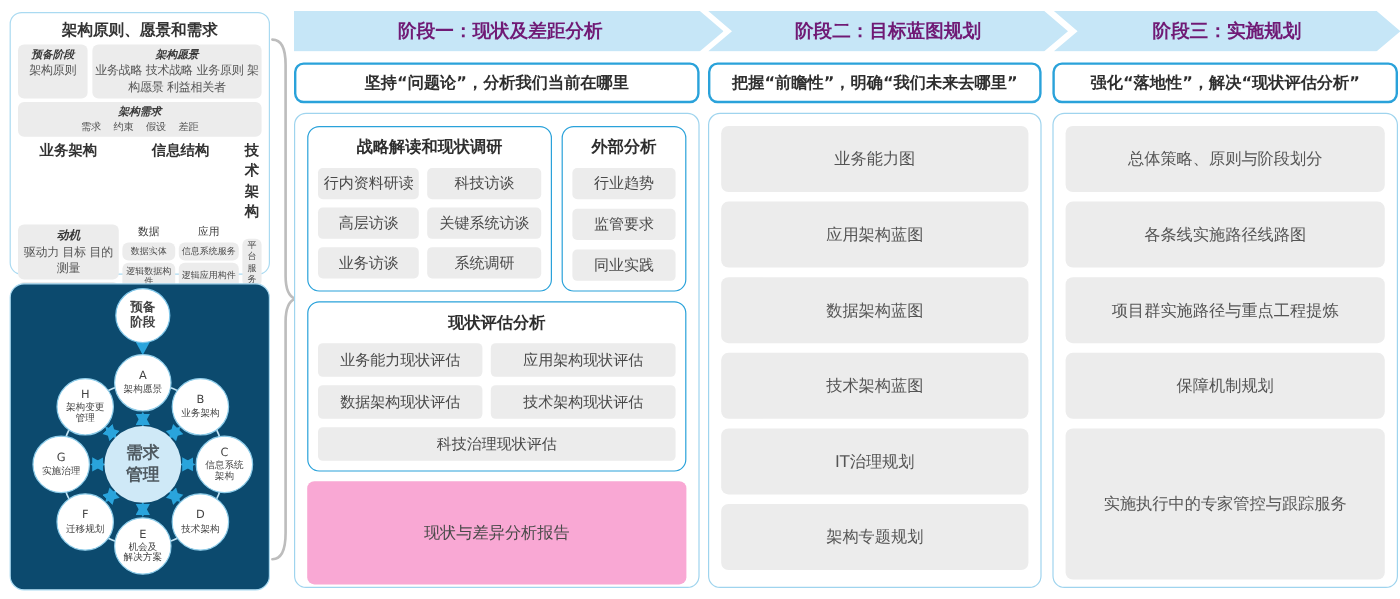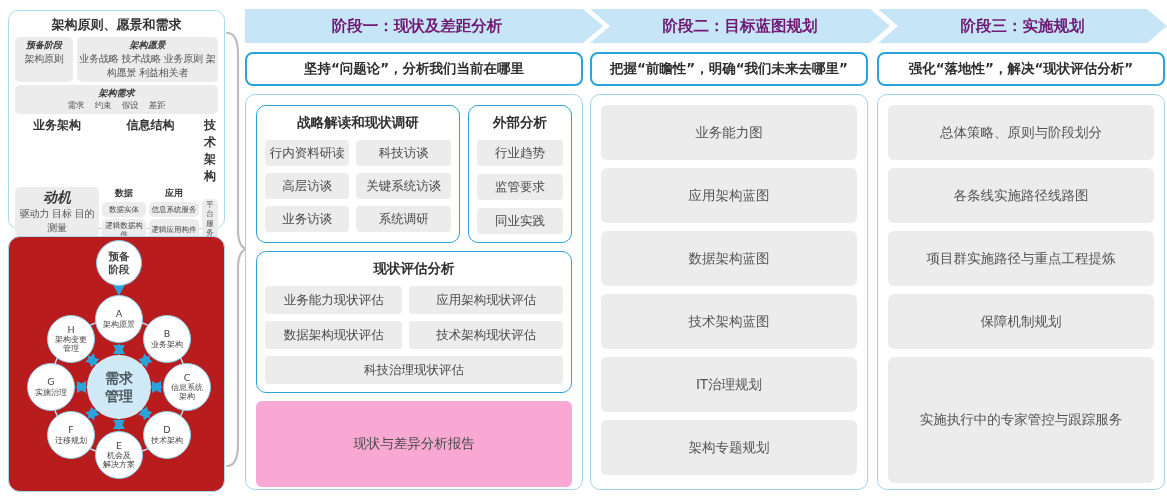--- a/index.html
+++ b/index.html
@@ -18,34 +18,34 @@
   .lt-vision { flex:1; padding:2px 1px; }
   .bt { font-weight:bold; font-size:9px; color:#3a3a3a;font-style:italic; }
   .st { font-size:10px; color:#555; letter-spacing:-0.2px; }
   .lt-req { padding:2px 0; }
   .lt-req .st { word-spacing:8px; font-size:8.5px; }
   .lt-grid { display:grid; grid-template-columns:84px 44px 50px 1fr; column-gap:3px; row-gap:2px; }
   .sec-h { text-align:center; font-weight:bold; font-size:12px; color:#333; }
   .sec-h.info { grid-column:2 / span 2; }
   .stack { display:flex; flex-direction:column; gap:2px; }
   .stack .gbox { padding:1px; }
-  .mini-h { text-align:center; font-weight:bold; font-size:9px; color:#3a3a3a; }
+  .mini-h { text-align:center; font-weight:normal; font-size:9px; color:#3a3a3a; }
   .cell { font-size:7.5px; line-height:1.25; display:flex; align-items:center; justify-content:center; min-height:15px; }
   .cell.h2 { min-height:22px; }
   .tech-stack { margin-top:0; }
   .lt-impl { display:flex; gap:4px; align-items:stretch; margin-top:1px; }
   .impl-label { width:32px; font-weight:bold; font-size:12px; color:#333; display:flex; align-items:center; text-align:center; line-height:1.2; }
   .impl-box { flex:1.25; padding:2px 2px; display:flex; flex-direction:column; justify-content:center; }
   .impl-box2 { flex:1; }
   .impl-box .bt { font-size:8.5px; line-height:1.25; }
   .impl-box .st { font-size:8px; word-spacing:4px; }
 
   
   .cy-panel { position:absolute; left:8px; top:236px; width:217px; height:256px;
-    border:1.5px solid #aadaf1; border-radius:12px; background:#b91c1c; }
+    border:1.5px solid #aadaf1; border-radius:12px; background:#0c4a6e; }
   .cy-svg { position:absolute; left:0; top:0; }
   .cnode { position:absolute; width:48px; height:48px; margin:-24px 0 0 -24px;
     border-radius:50%; background:#fff; border:1.3px solid #8ecdea;
     display:flex; flex-direction:column; align-items:center; justify-content:center;
     text-align:center; z-index:2; }
   .cletter { font-size:9.5px; color:#444; line-height:1.1; }
   .clabel { font-size:8px; color:#444; line-height:1.15; white-space:pre-line; }
   .cprep { position:absolute; width:46px; height:46px; margin:-23px 0 0 -23px;
     border-radius:50%; background:#fff; border:1.5px solid #7fc6e9;
     display:flex; align-items:center; justify-content:center; text-align:center;
@@ -124,21 +124,21 @@
   <div class="gbox lt-req">
     <div class="bt">架构需求</div>
     <div class="st">需求 约束 假设 差距</div>
   </div>
   <div class="lt-grid">
     <div class="sec-h">业务架构</div>
     <div class="sec-h info">信息结构</div>
     <div class="sec-h">技术架构</div>
     <div class="stack">
       <div class="gbox" style="padding:2px 1px">
-        <div class="bt" style="font-size:14px">动机</div>
+        <div class="bt" style="font-size:10px">动机</div>
         <div class="st">驱动力 目标 目的 测量</div>
       </div>
       <div class="gbox" style="padding:2px 1px">
         <div class="bt" style="font-size:8.5px">组织</div>
         <div class="st">组织 位置 驱动者 角色</div>
       </div>
       <div class="gbox" style="padding:2px 1px">
         <div class="bt" style="font-size:8.5px">功能</div>
         <div class="st">服务 流程 控制 功能</div>
       </div>

